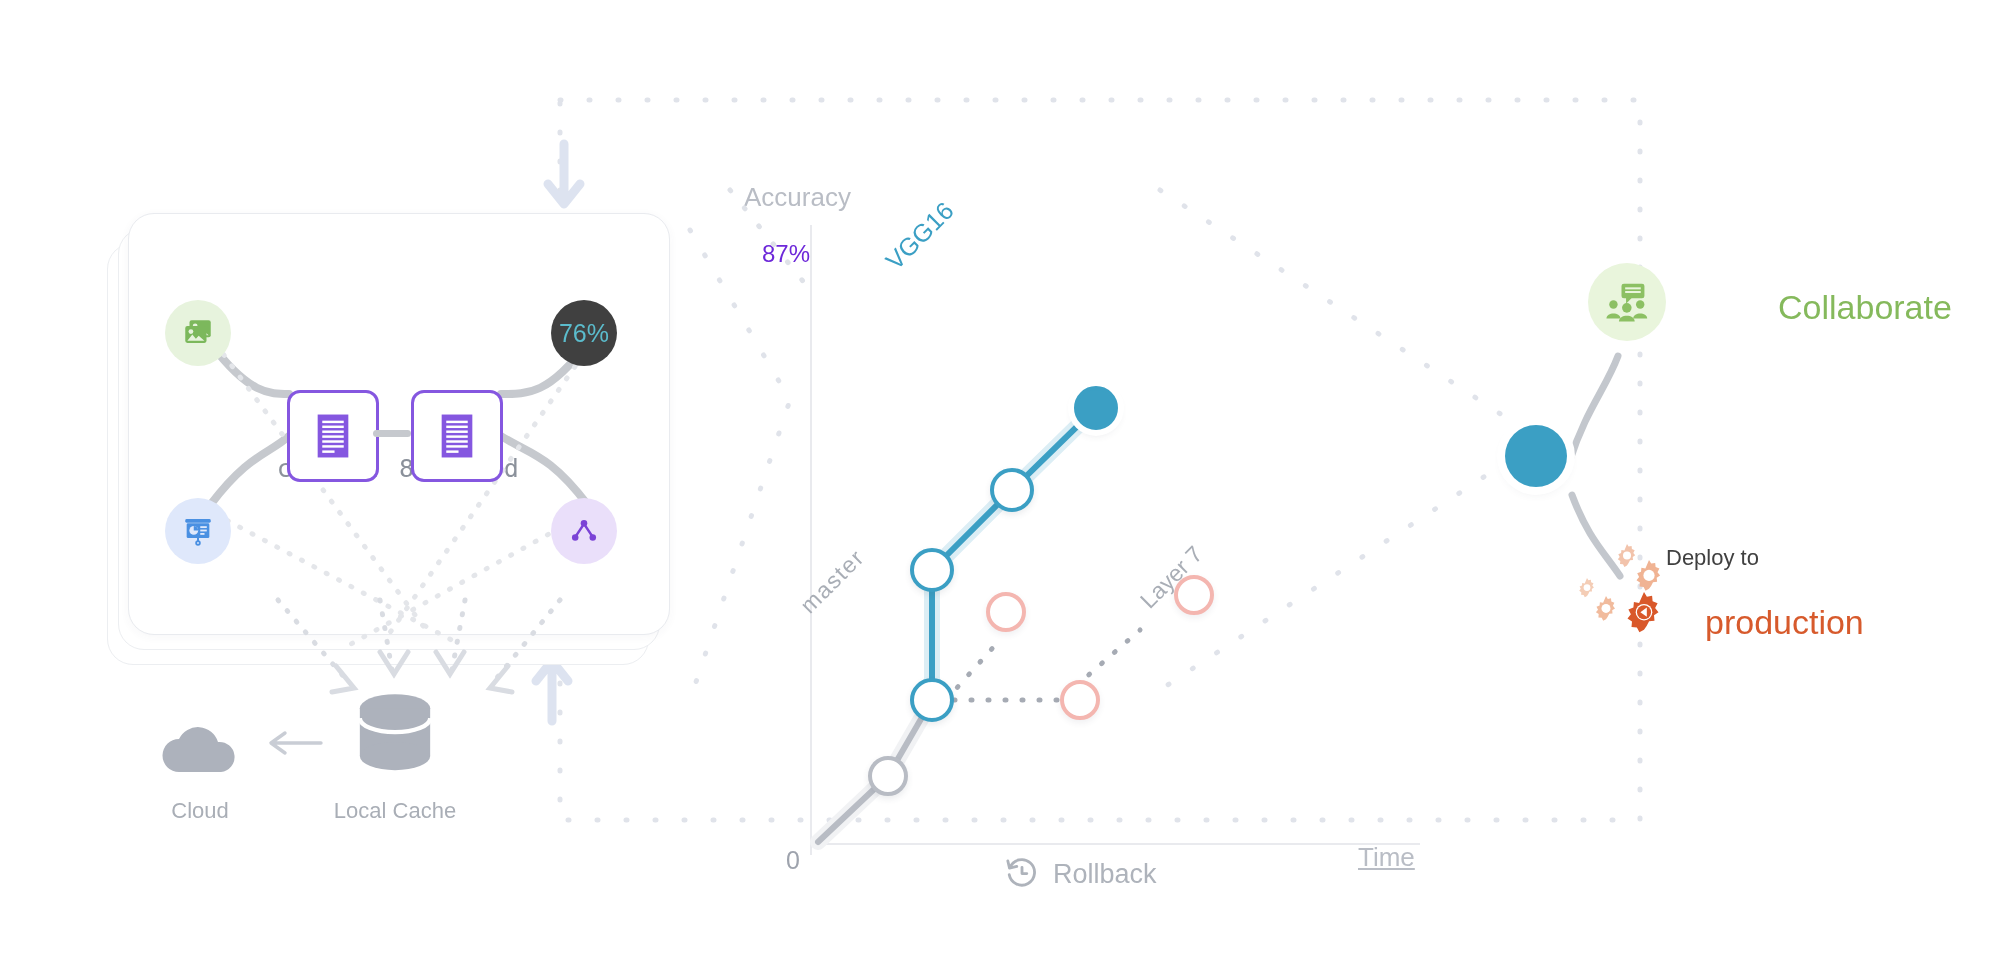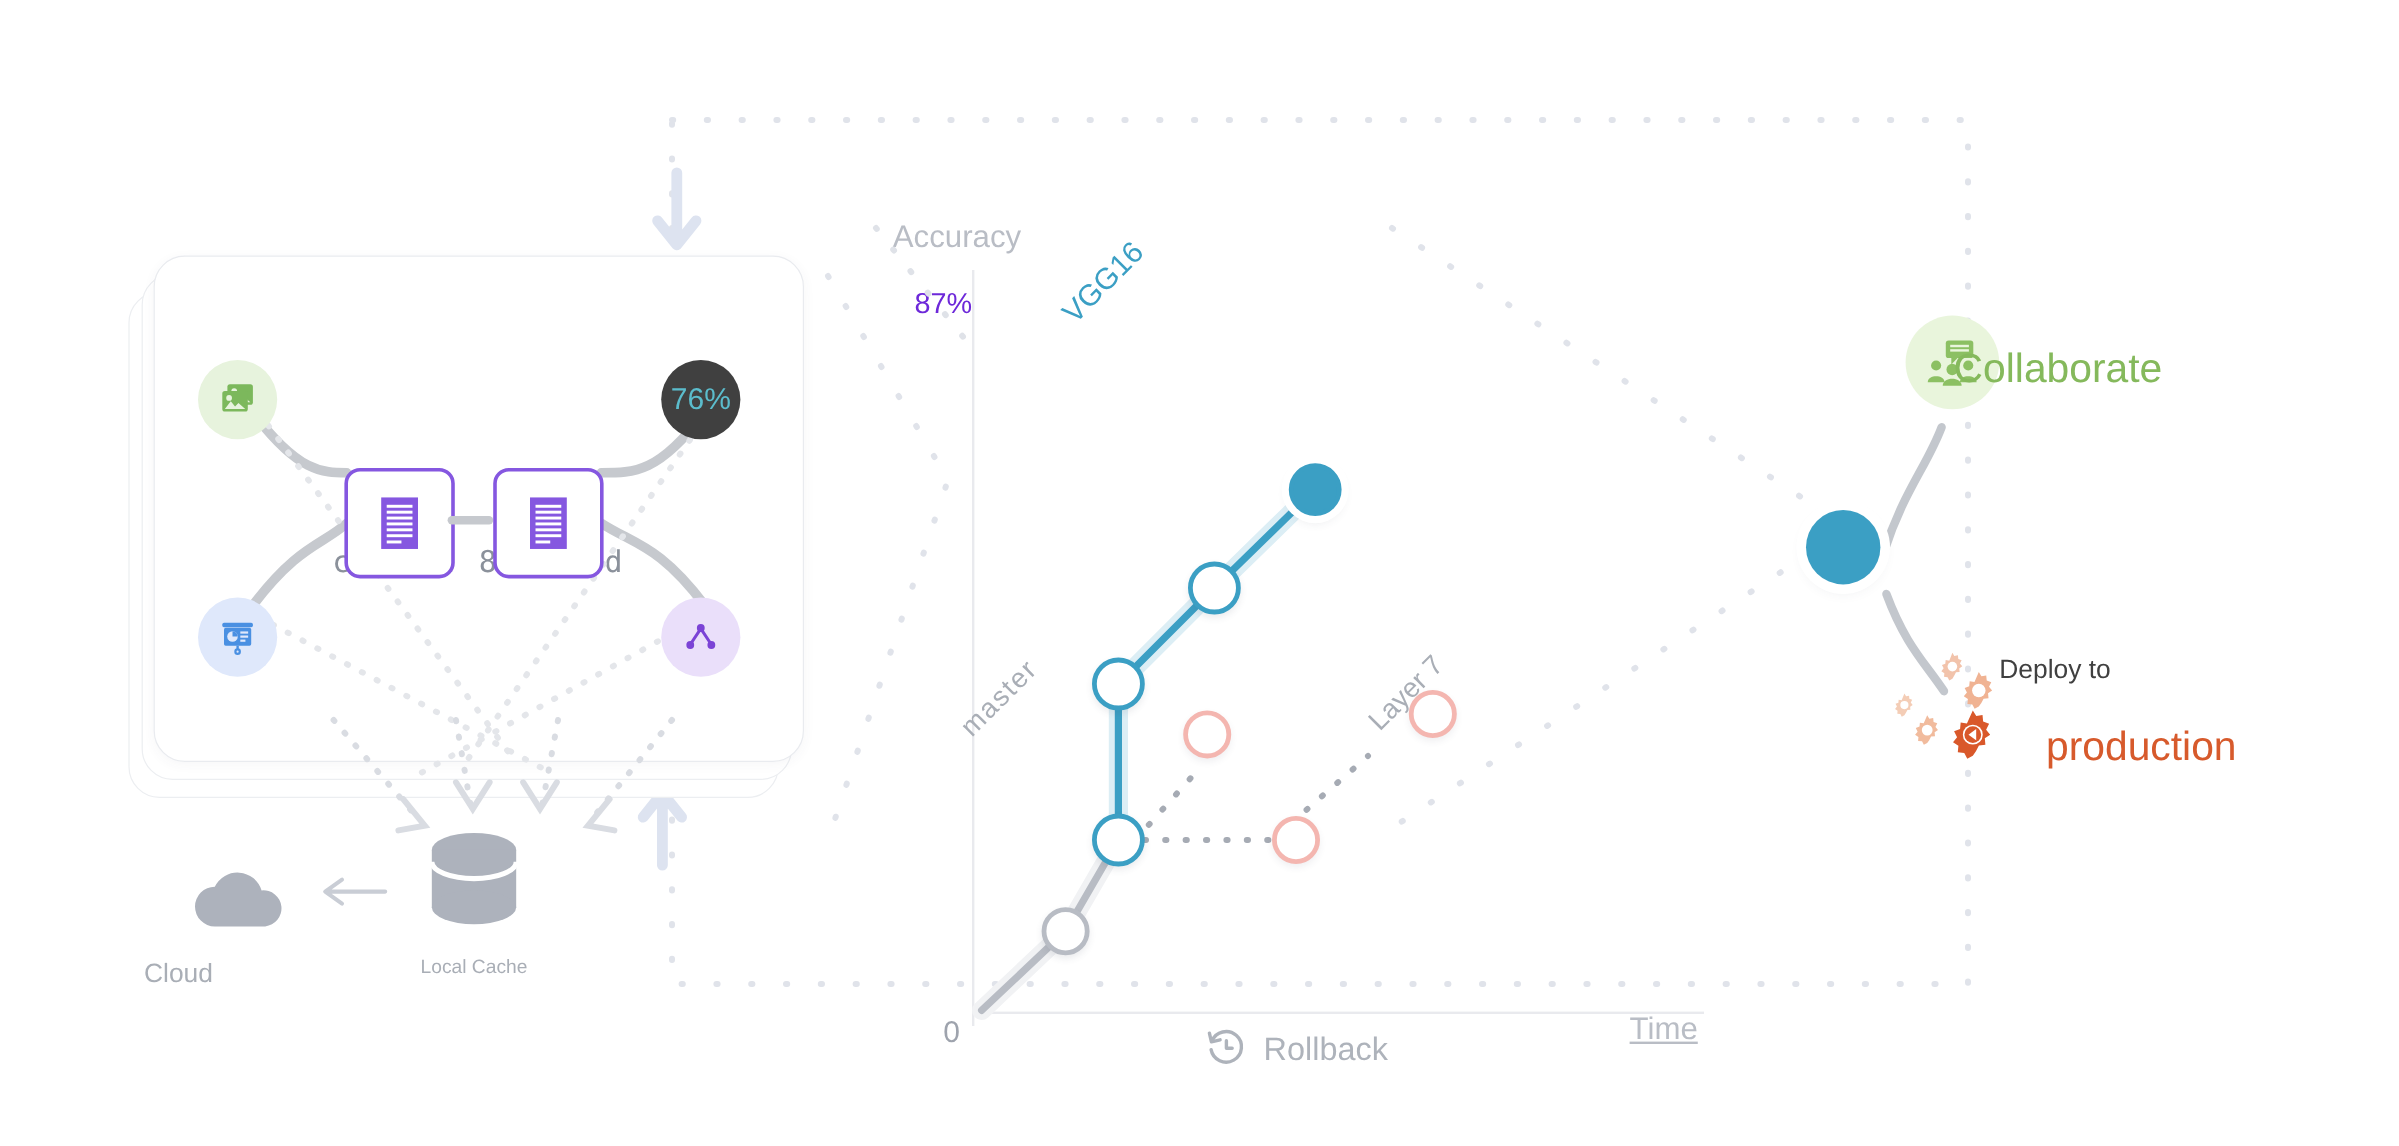--- a/index.html
+++ b/index.html
@@ -51,23 +51,23 @@
     position:absolute;width:86px;height:86px;border:3px solid #8557e0;
     border-radius:13px;background:#fff;
     display:flex;align-items:center;justify-content:center;
   }
   #doc-box-1{left:287px;top:390px;}
   #doc-box-2{left:411px;top:390px;}
   #doc-link{position:absolute;left:373px;top:430px;width:38px;height:7px;background:#c6c9ce;border-radius:4px;}
 
   
   #cloud-icon-wrap{left:155px;top:710px;width:90px;height:70px;}
-  #cloud-label{left:120px;top:798px;width:160px;text-align:left;font-size:22px;color:#a9aeb6;}
+  #cloud-label{left:120px;top:798px;width:160px;text-align:center;font-size:22px;color:#a9aeb6;}
   #db-icon-wrap{left:355px;top:690px;width:80px;height:90px;}
-  #db-label{left:310px;top:798px;width:170px;text-align:center;font-size:16px;color:#a9aeb6;}
+  #db-label{left:310px;top:798px;width:170px;text-align:center;font-size:22px;color:#a9aeb6;}
   #sync-arrow{left:265px;top:728px;width:60px;height:30px;}
 
   
   #chart-area{left:700px;top:130px;width:640px;height:620px;margin-left:40px;}
   #axis-y{position:absolute;left:70px;top:95px;width:1.6px;height:630px;background:#e9eaee;}
   #axis-x{position:absolute;left:70px;top:713px;width:610px;height:1.6px;background:#e9eaee;}
   #lbl-accuracy{position:absolute;left:4px;top:52px;font-size:26px;color:#b9bdc5;}
   #lbl-87{position:absolute;left:22px;top:110px;font-size:24px;color:#6d28d9;}
   #lbl-0{position:absolute;left:46px;top:716px;font-size:25px;color:#9ea3ad;}
   #lbl-time{position:absolute;left:618px;top:712px;font-size:26px;color:#b9bdc5;text-decoration:underline;}
@@ -84,21 +84,21 @@
   #lbl-master{position:absolute;left:795px;top:600px;font-size:23px;color:#a9aeb6;
      letter-spacing:1.5px;transform:rotate(-45deg);transform-origin:left top;}
   #lbl-layer7{position:absolute;left:1135px;top:595px;font-size:23px;color:#a9aeb6;
      transform:rotate(-45deg);transform-origin:left top;}
 
   
   #hub-node{left:1505px;top:425px;width:62px;height:62px;border-radius:50%;
     background:#3b9fc4;box-shadow:0 0 0 8px #fff,0 4px 12px rgba(60,70,90,.15);}
   #bubble-collab{left:1588px;top:263px;width:78px;height:78px;background:#e9f5dc;border-radius:50%;
     display:flex;align-items:center;justify-content:center;}
-  #lbl-collaborate{left:1628px;top:288px;font-size:34px;color:#85b95c;white-space:nowrap;}
+  #lbl-collaborate{left:1778px;top:288px;font-size:34px;color:#85b95c;white-space:nowrap;}
   #gears-wrap{left:1575px;top:540px;width:110px;height:105px;}
   #lbl-deploy-1{left:1666px;top:545px;font-size:22px;color:#404040;white-space:nowrap;}
   #lbl-deploy-2{left:1705px;top:603px;font-size:34px;color:#d75a2c;white-space:nowrap;}
 
   
   #rollback-group{left:1005px;top:850px;height:40px;display:flex;align-items:flex-end;gap:14px;}
   #lbl-rollback{font-size:27px;color:#aeb3bb;}
 
   svg{overflow:visible;}
 </style>

